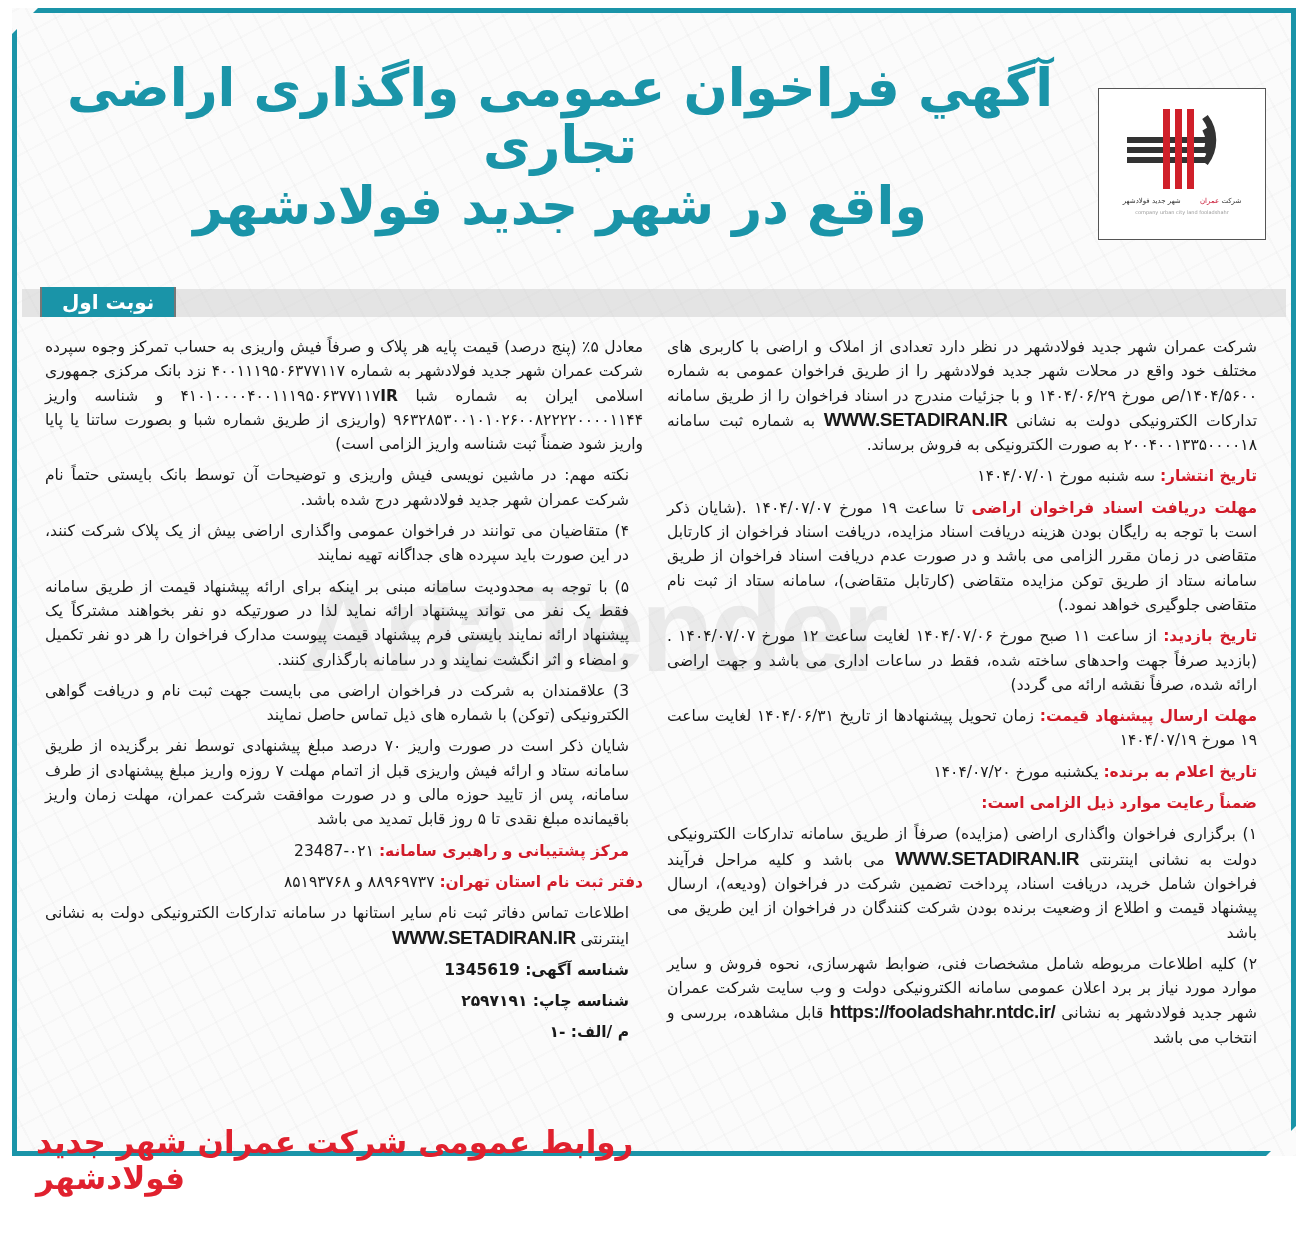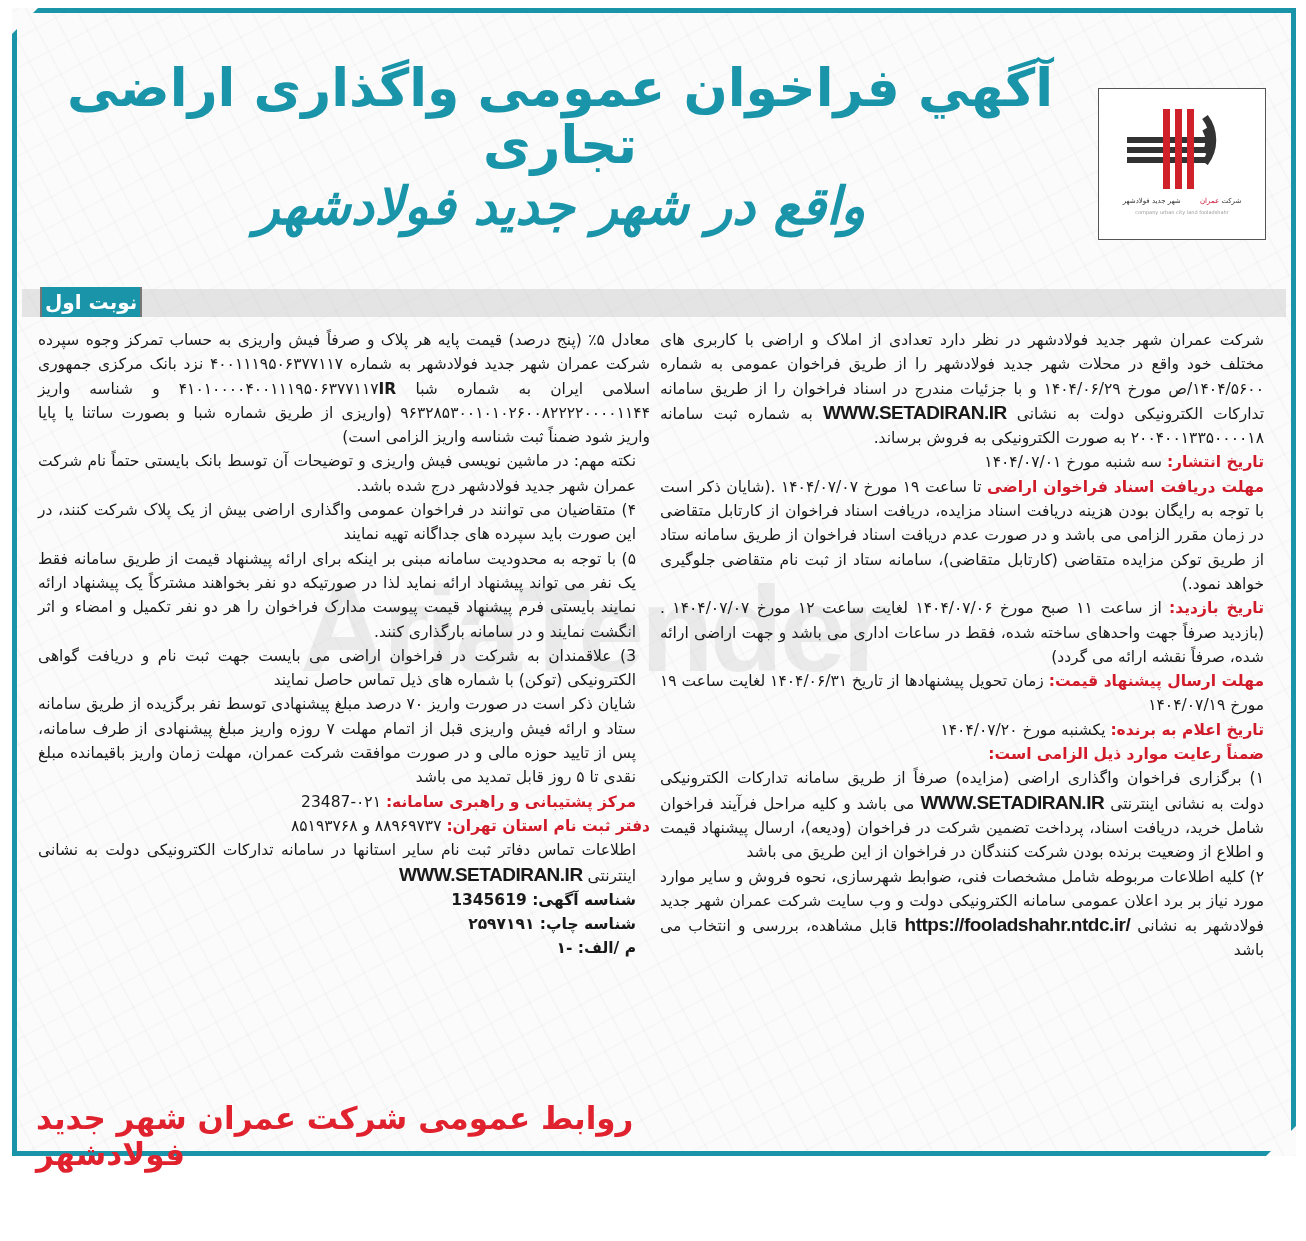--- a/index.html
+++ b/index.html
@@ -14,45 +14,45 @@
   }
   .frame-border {
     position: absolute; inset: 0;
     border: 5px solid #1a94a8;
     clip-path: polygon(26px 0, 100% 0, 100% calc(100% - 30px), calc(100% - 30px) 100%, 0 100%, 0 26px);
   }
 
   .title-block { position: absolute; left: 40px; top: 60px; width: 1040px; text-align: center; direction: rtl; }
   .title-line { color: #1a94a8; font-weight: 900; font-size: 52px; line-height: 1.1;
                 font-family: "DejaVu Sans", sans-serif; letter-spacing: -1px; }
-  .title-line.t2 { margin-top: 4px; font-style: italic; }
+  .title-line.t2 { margin-top: 4px; }
   .title-line.t3 { font-size: 40px; margin-top: 18px; }
 
   .logo-box { position: absolute; left: 1098px; top: 88px; width: 166px; height: 150px; background: #fff;
               border: 1px solid #555; }
   .logo-svg { position: absolute; left: 28px; top: 18px; }
   .logo-caption { position: absolute; left: 0; right: 0; top: 108px; text-align: center; font-size: 7px; direction: rtl; color: #333; }
   .logo-caption .red { color: #c8102e; margin-left: 17px; }
   .logo-sub { position: absolute; left: 0; right: 0; top: 120px; text-align: center; font-size: 5px; color: #999; }
 
   .round-bar { position: absolute; left: 22px; top: 289px; width: 1264px; height: 28px; background: rgba(200,200,200,0.45); }
-  .round-badge { position: absolute; left: 40px; top: 287px; height: 30px; padding: 0 3px;
+  .round-badge { position: absolute; left: 40px; top: 287px; height: 30px; padding: 0 20px;
                  background: #1a94a8; color: #fff; font-weight: bold; font-size: 20px; line-height: 30px;
                  direction: rtl; border-left: 2px solid #777; border-right: 2px solid #777; }
 
   .col { position: absolute; direction: rtl; text-align: justify; font-size: 15.5px; line-height: 24.3px; }
   .col-right { left: 660px; top: 328px; width: 618px; }
   .col-left { left: 38px; top: 328px; width: 612px; }
-  .col p { margin: 0; }
+  .col p { margin: 7px; }
   .indent { padding-right: 14px; }
   .lbl { color: #d01c2a; font-weight: bold; }
   .web { font-weight: 900; font-size: 19px; font-family: "Liberation Sans", sans-serif; letter-spacing: -0.5px; }
   .ltr { direction: ltr; unicode-bidi: embed; }
   .bold { font-weight: bold; }
-  .signature { position: absolute; left: 36px; top: 1100px; width: 600px; text-align: left; direction: rtl;
+  .signature { position: absolute; left: 36px; top: 1124px; width: 600px; text-align: left; direction: rtl;
                color: #e0212e; font-weight: 900; font-size: 31px; }
   .watermark { position: absolute; left: 300px; top: 560px; width: 720px; font-size: 120px; font-weight: 900;
                color: rgba(150,150,150,0.16); font-family: "Liberation Sans", sans-serif; letter-spacing: -4px; pointer-events: none; }
 </style>
 </head>
 <body>
 
 <div class="frame">
   <div class="frame-border"></div>
 </div>

